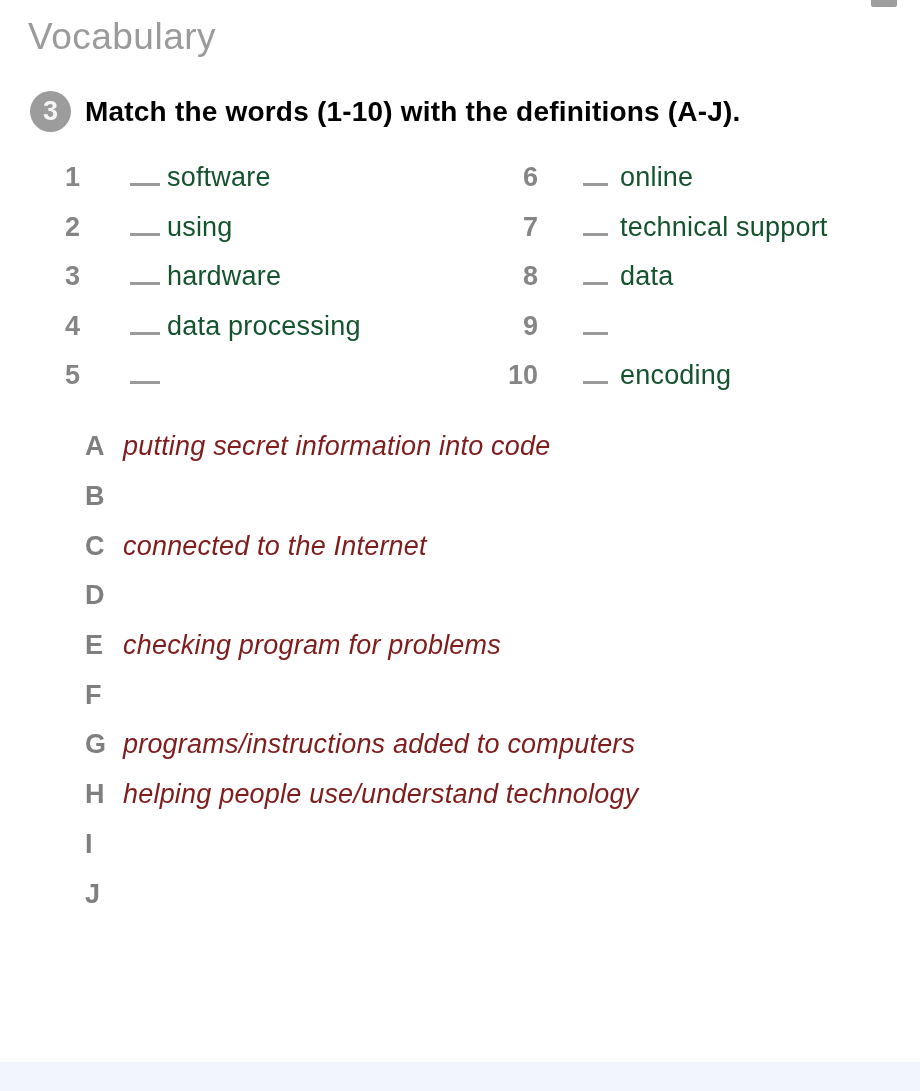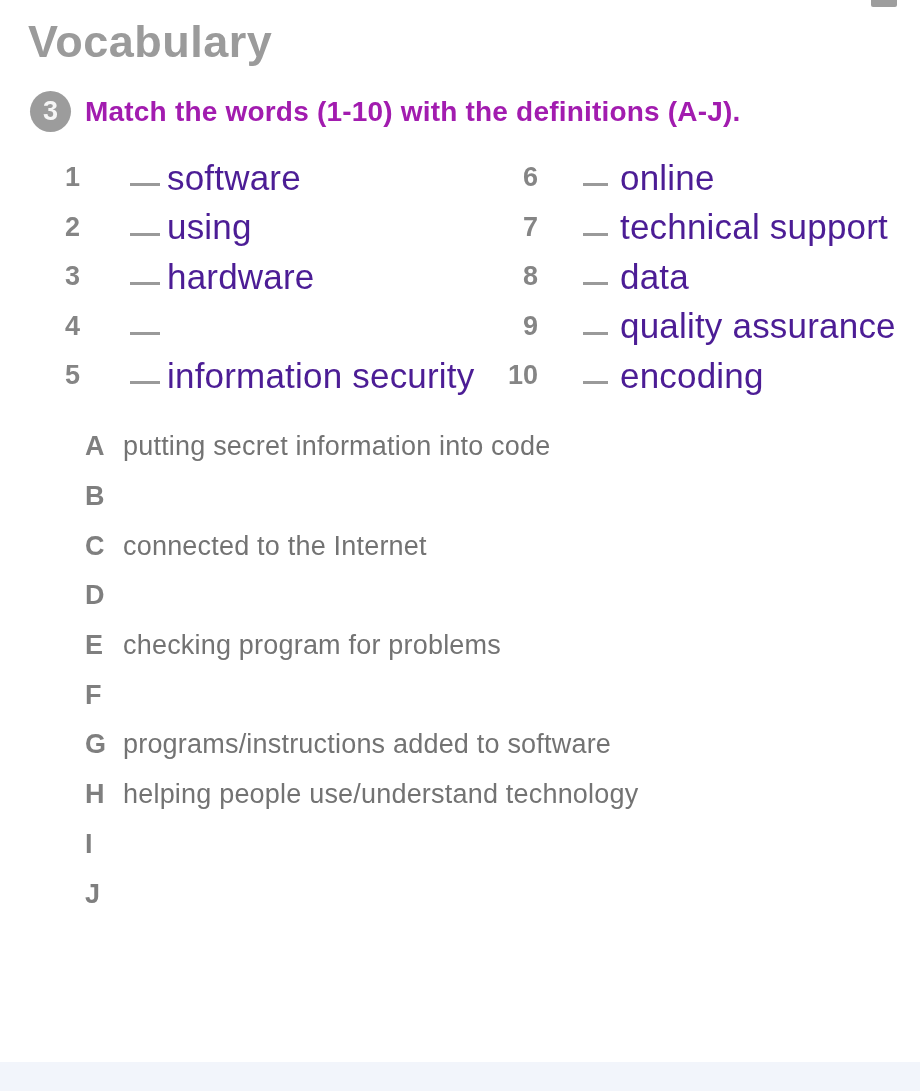--- a/index.html
+++ b/index.html
@@ -18,22 +18,22 @@
     top: 0; right: 23px;
     width: 26px; height: 7px;
     background: #8d8d8d;
     border-radius: 0 0 2px 2px;
     opacity: .85;
   }
 
   .page-title {
     position: absolute;
     left: 28px; top: 16px;
-    font-size: 45px;
-    font-weight: bold;
+    font-size: 37px;
+    font-weight: normal;
     color: #9b9b9b;
     letter-spacing: 0.5px;
   }
 
   .exercise-header {
     position: absolute;
     left: 30px; top: 91px;
     display: flex;
     align-items: center;
     gap: 14px;
@@ -46,21 +46,21 @@
     font-size: 27px;
     font-weight: bold;
     display: flex;
     align-items: center;
     justify-content: center;
     flex: 0 0 auto;
   }
   .exercise-instruction {
     font-size: 28px;
     font-weight: bold;
-    color: #a21caf;
+    color: #000000;
     letter-spacing: 0.2px;
   }
 
   .words {
     position: absolute;
     left: 28px; top: 153px;
     width: 860px;
     display: grid;
     grid-template-columns: 462px auto;
   }
@@ -83,22 +83,22 @@
     width: 30px;
     height: 17px;
     border-bottom: 3px solid #9a9a9a;
     margin-left: 50px;
     margin-right: 7px;
     flex: 0 0 auto;
   }
   .col-right .word-num { width: 48px; }
   .col-right .blank { margin-left: 45px; width: 25px; margin-right: 12px; }
   .word-text {
-    font-size: 35px;
-    color: #4c1d95;
+    font-size: 27px;
+    color: #14532d;
     letter-spacing: 0.2px;
     white-space: nowrap;
   }
 
   .definitions {
     position: absolute;
     left: 28px; top: 422px;
     width: 860px;
   }
   .def-row {
@@ -110,23 +110,24 @@
   .def-letter {
     display: inline-block;
     width: 38px;
     font-size: 27px;
     font-weight: bold;
     color: #7f7f7f;
     flex: 0 0 auto;
   }
   .def-text {
     font-size: 27px;
-    color: #737373;
+    color: #7f1d1d;
     letter-spacing: 0.2px;
     white-space: nowrap;
+    font-style: italic;
   }
 
   .bottom-band {
     position: absolute;
     left: 0; bottom: 0;
     width: 920px; height: 29px;
     background: #f2f5fb;
   }
 </style>
 </head>
@@ -156,25 +157,25 @@
         <span class="word-text">using</span>
       </div>
       <div class="word-row">
         <span class="word-num">3</span>
         <span class="blank"></span>
         <span class="word-text">hardware</span>
       </div>
       <div class="word-row">
         <span class="word-num">4</span>
         <span class="blank"></span>
+        <span class="word-text">data processing</span>
       </div>
       <div class="word-row">
         <span class="word-num">5</span>
         <span class="blank"></span>
-        <span class="word-text">information security</span>
       </div>
     </div>
     <div class="col-right">
       <div class="word-row">
         <span class="word-num">6</span>
         <span class="blank"></span>
         <span class="word-text">online</span>
       </div>
       <div class="word-row">
         <span class="word-num">7</span>
@@ -182,21 +183,20 @@
         <span class="word-text">technical support</span>
       </div>
       <div class="word-row">
         <span class="word-num">8</span>
         <span class="blank"></span>
         <span class="word-text">data</span>
       </div>
       <div class="word-row">
         <span class="word-num">9</span>
         <span class="blank"></span>
-        <span class="word-text">quality assurance</span>
       </div>
       <div class="word-row">
         <span class="word-num">10</span>
         <span class="blank"></span>
         <span class="word-text">encoding</span>
       </div>
     </div>
   </div>
 
   <div class="definitions">
@@ -216,21 +216,21 @@
     </div>
     <div class="def-row">
       <span class="def-letter">E</span>
       <span class="def-text">checking program for problems</span>
     </div>
     <div class="def-row">
       <span class="def-letter">F</span>
     </div>
     <div class="def-row">
       <span class="def-letter">G</span>
-      <span class="def-text">programs/instructions added to software</span>
+      <span class="def-text">programs/instructions added to computers</span>
     </div>
     <div class="def-row">
       <span class="def-letter">H</span>
       <span class="def-text">helping people use/understand technology</span>
     </div>
     <div class="def-row">
       <span class="def-letter">I</span>
     </div>
     <div class="def-row">
       <span class="def-letter">J</span>

